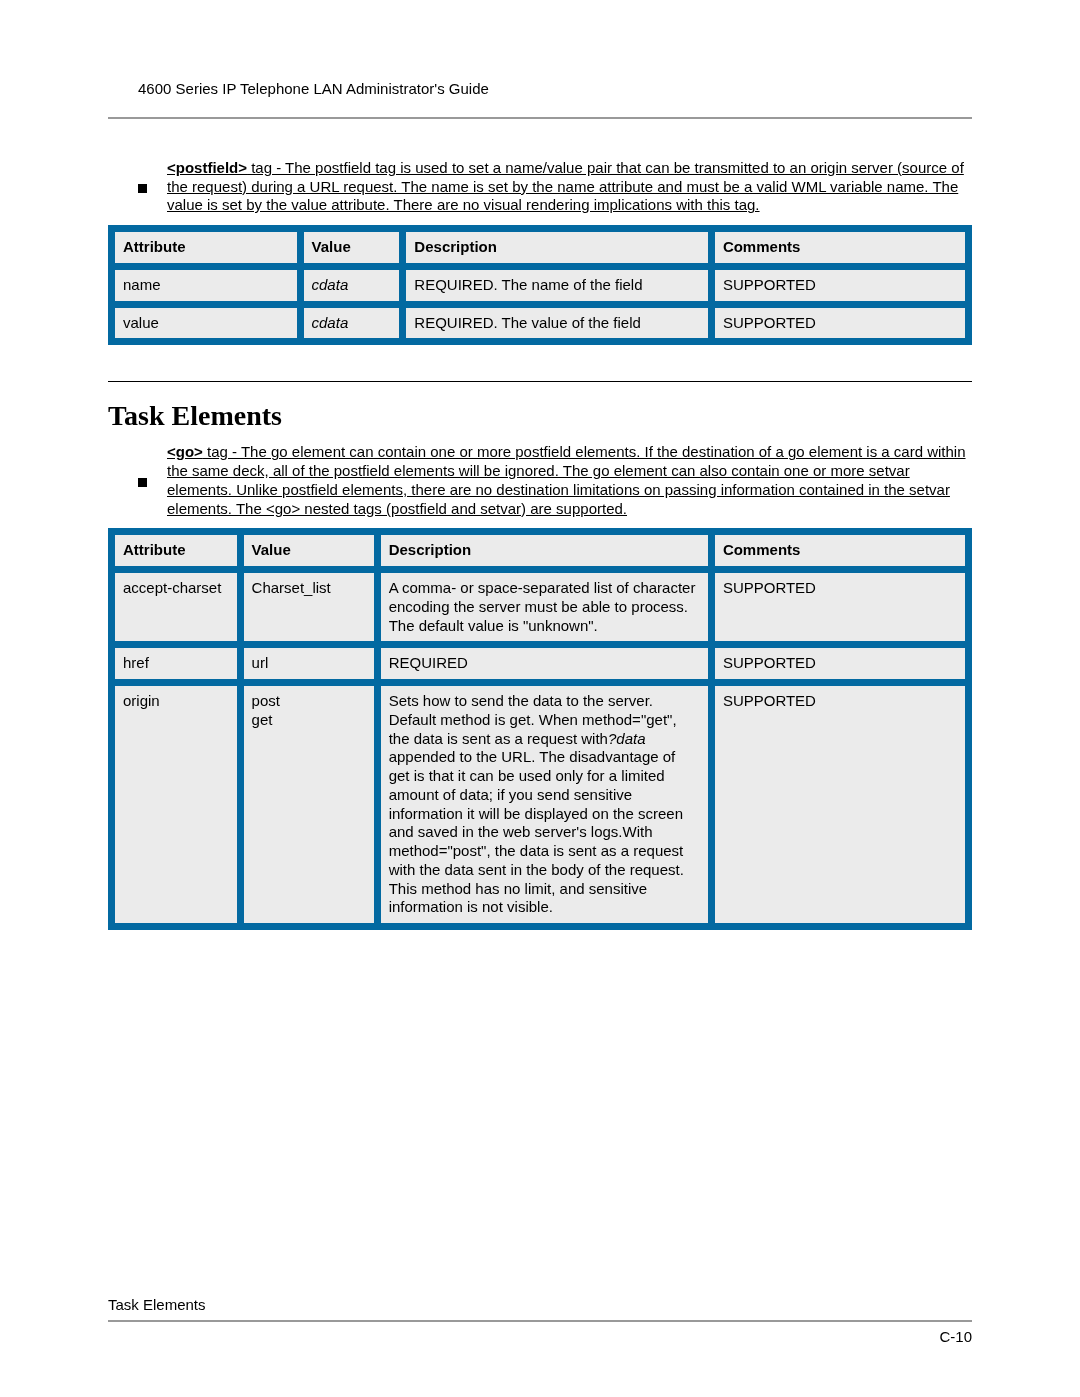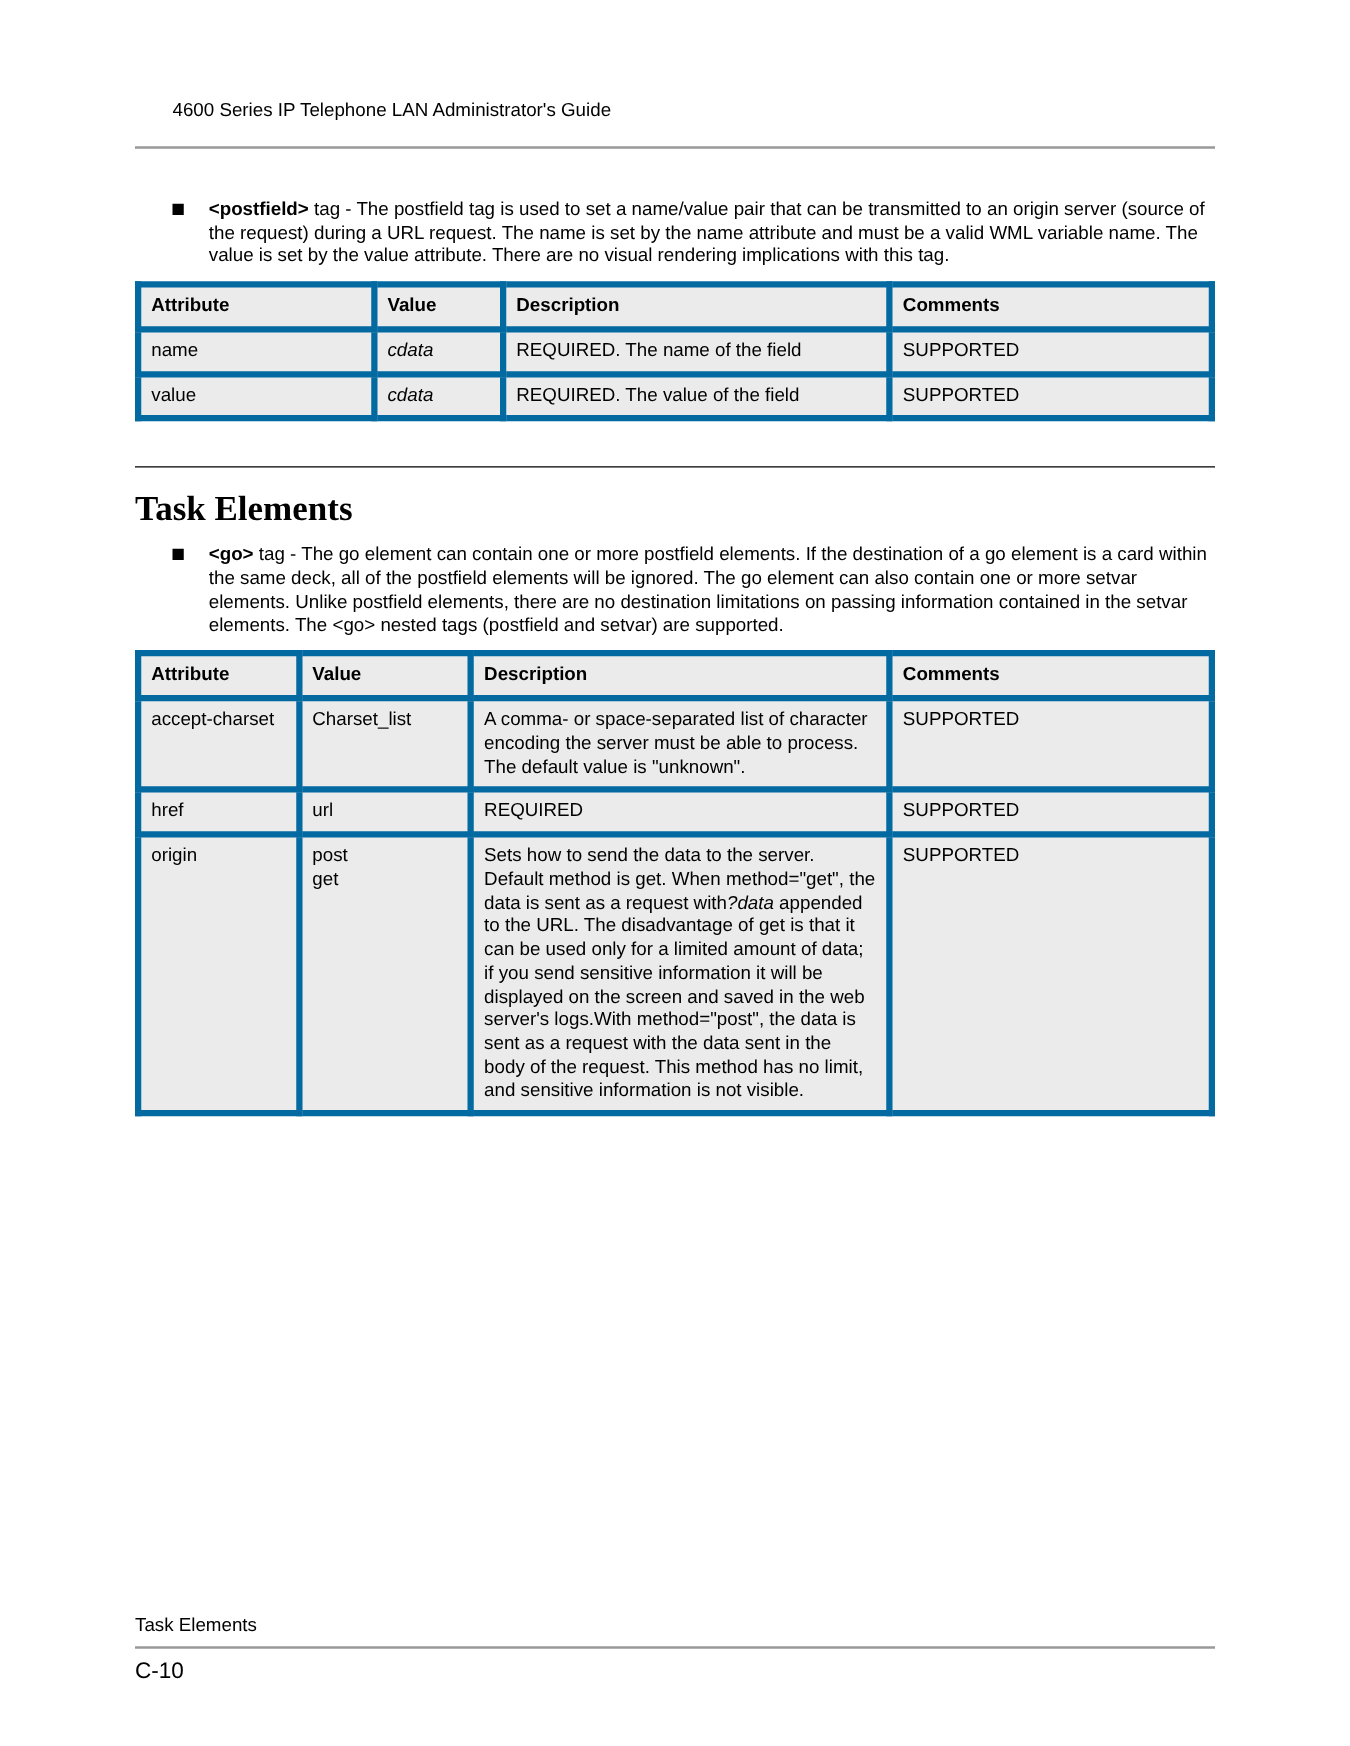--- a/index.html
+++ b/index.html
@@ -26,22 +26,23 @@
   .head-rule {
     border: none;
     border-top: 2px solid #999999;
     margin: 0 0 40px 0;
   }
   .block {
     margin-bottom: 28px;
   }
   .bullet-row {
     display: flex;
-    align-items: flex-start;
+    align-items: center;
     margin-left: 30px;
+    text-decoration: underline;
   }
   .bullet-sq {
     width: 9px;
     height: 9px;
     background: #000000;
     flex: none;
     margin-top: 4px;
     margin-right: 20px;
   }
   .bullet-text {
@@ -50,21 +51,21 @@
   .bullet-text .lead {
     font-weight: bold;
   }
   table.attr-table {
     border-collapse: collapse;
     width: 100%;
     margin-top: 10px;
     font-size: 15px;
   }
   table.attr-table th, table.attr-table td {
-    border: 5px solid #0369a1;
+    border: 7px solid #0369a1;
     padding: 6px 8px;
     text-align: left;
     vertical-align: top;
     background: #ebebeb;
     margin-top: 34px;
   }
   table.attr-table th {
     font-weight: bold;
     background: #ebebeb;
   }
@@ -88,21 +89,22 @@
   .footer-label {
     font-size: 15px;
     margin-bottom: 6px;
   }
   .foot-rule {
     border: none;
     border-top: 2px solid #999999;
     margin: 0 0 6px 0;
   }
   .page-num {
-    font-size: 18px;
+    font-size: 15px;
+    text-align: right;
   }
   .ital { font-style: italic; }
 </style>
 </head>
 <body>
 
 <div class="page">
 
   <div class="running-head">4600 Series IP Telephone LAN Administrator's Guide</div>
   <hr class="head-rule">

